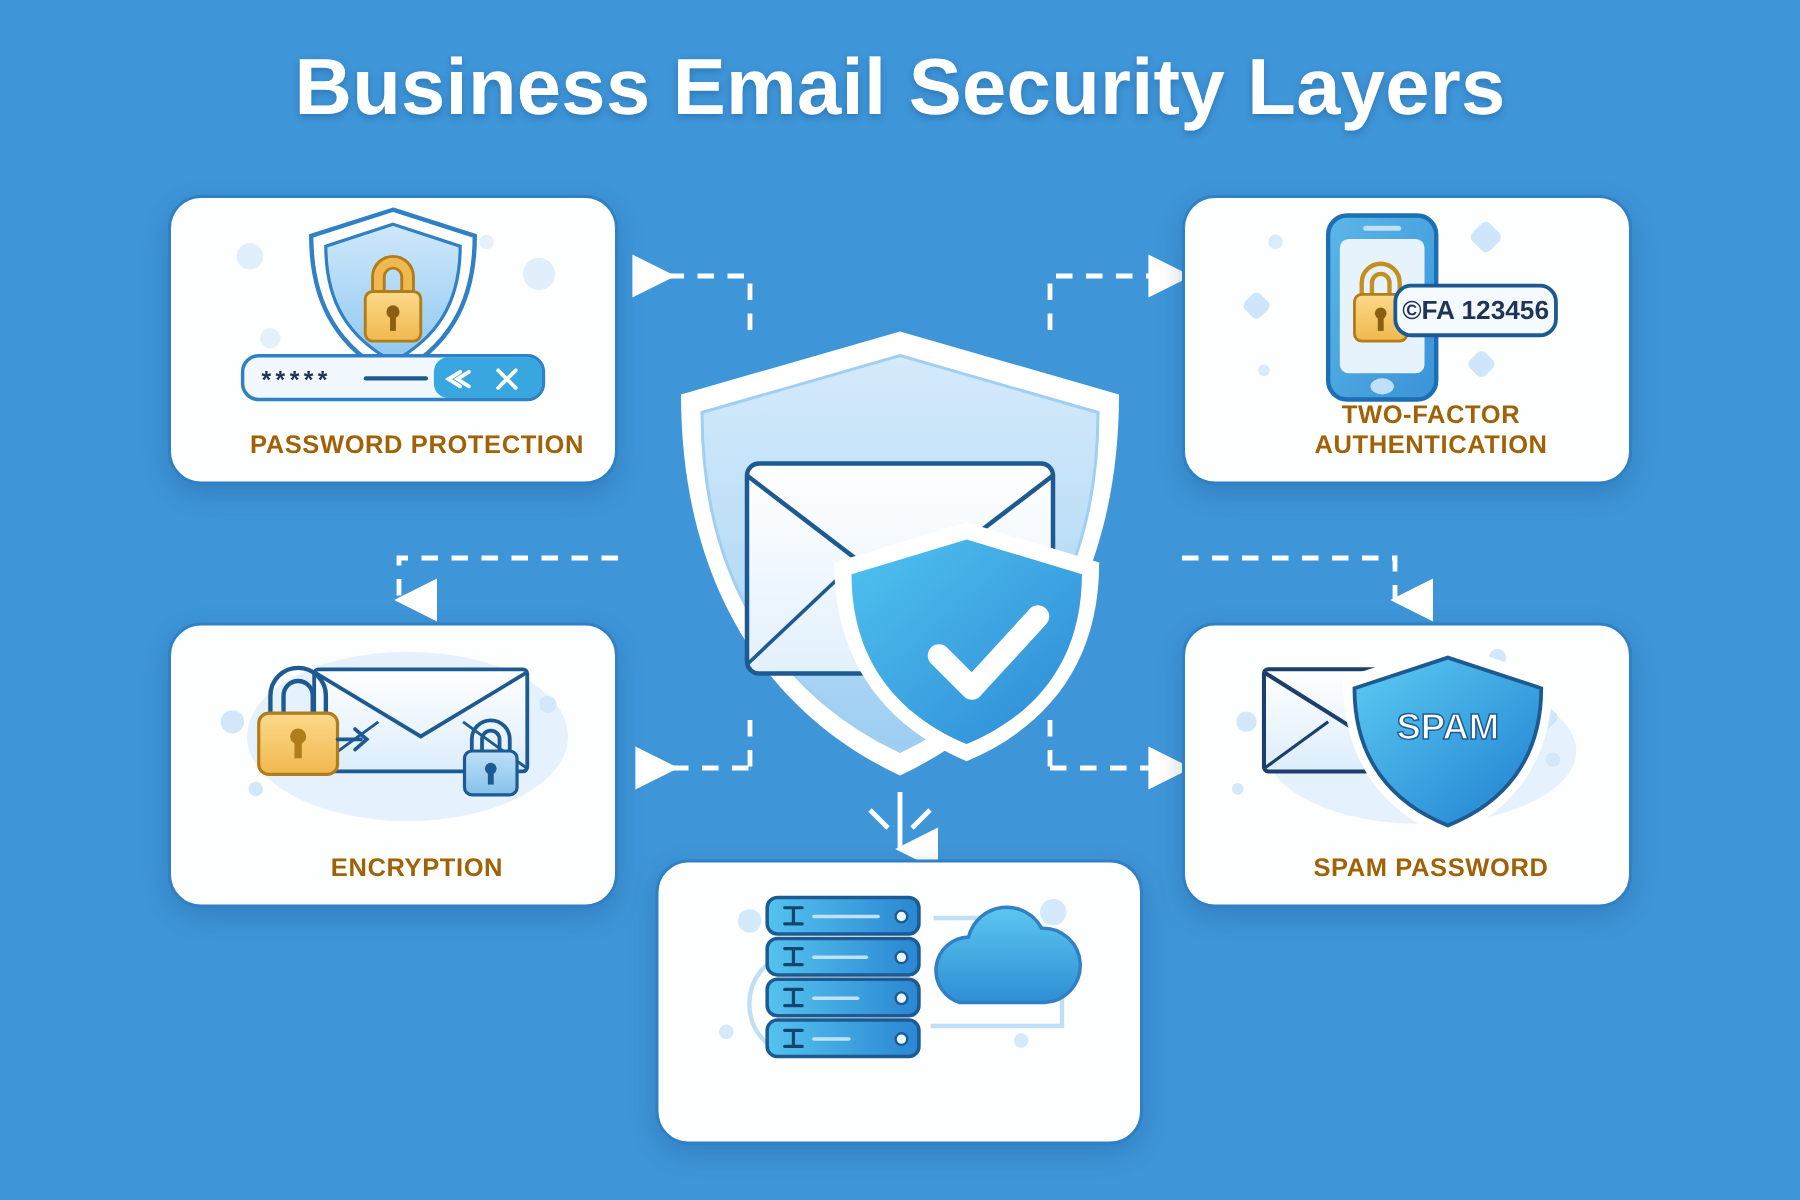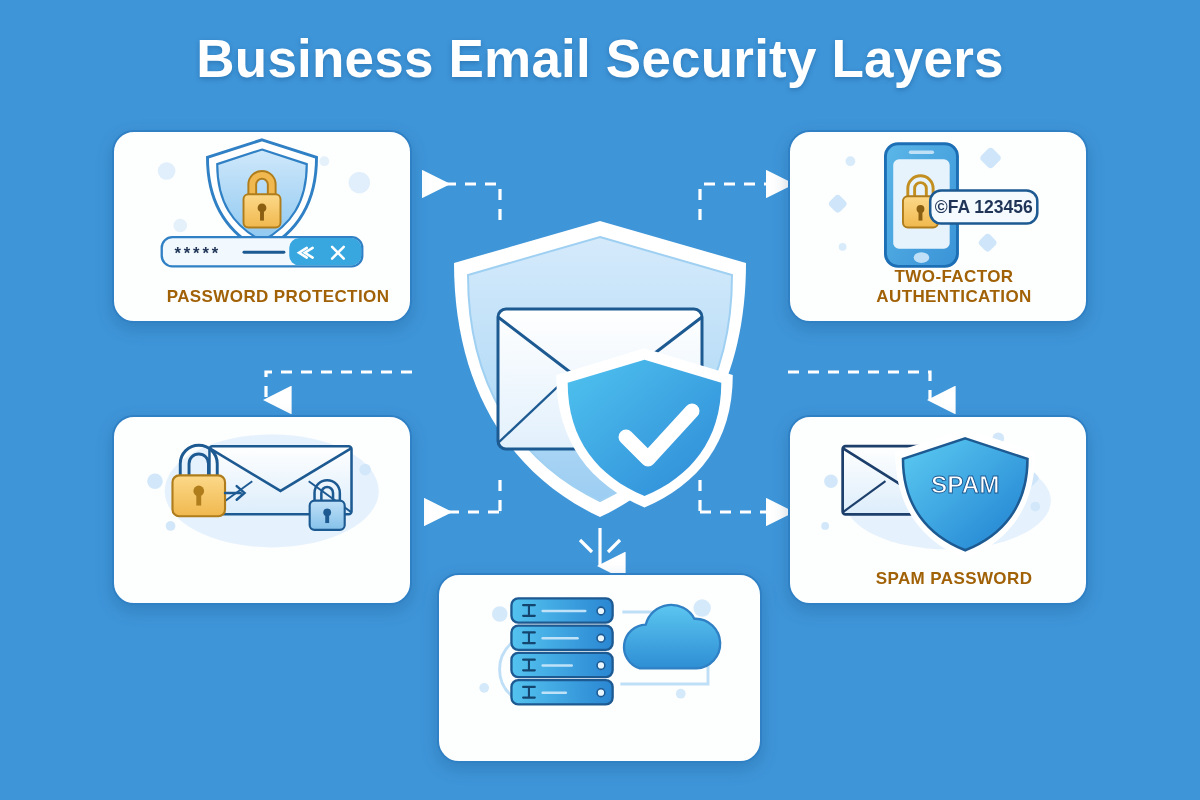--- a/index.html
+++ b/index.html
@@ -254,20 +254,21 @@
         </g>
 
         <g>
           <path d="M204 78 a13 13 0 0 1 26 0 v10 h-7 v-10 a6 6 0 0 0 -12 0 v10 h-7 Z" fill="none" stroke="#1d5a92" stroke-width="2.6"></path>
           <rect x="199" y="86" width="36" height="30" rx="5" fill="url(#eLock2)" stroke="#1d5a92" stroke-width="2.2"></rect>
           <circle cx="217" cy="98" r="4" fill="#1d5a92"></circle>
           <rect x="215" y="100" width="4" height="9" fill="#1d5a92"></rect>
         </g>
       </svg>
     </div>
+    <div class="card-label">ENCRYPTION</div>
   </div>
 
   <div class="card" id="card-spam">
     <div class="card-art">
       <svg viewBox="0 0 300 148">
         <defs>
           <linearGradient id="sEnv" x1="0" y1="0" x2="0" y2="1">
             <stop offset="0%" stop-color="#ffffff"></stop>
               <stop offset="100%" stop-color="#dcedfb"></stop>
           </linearGradient>

